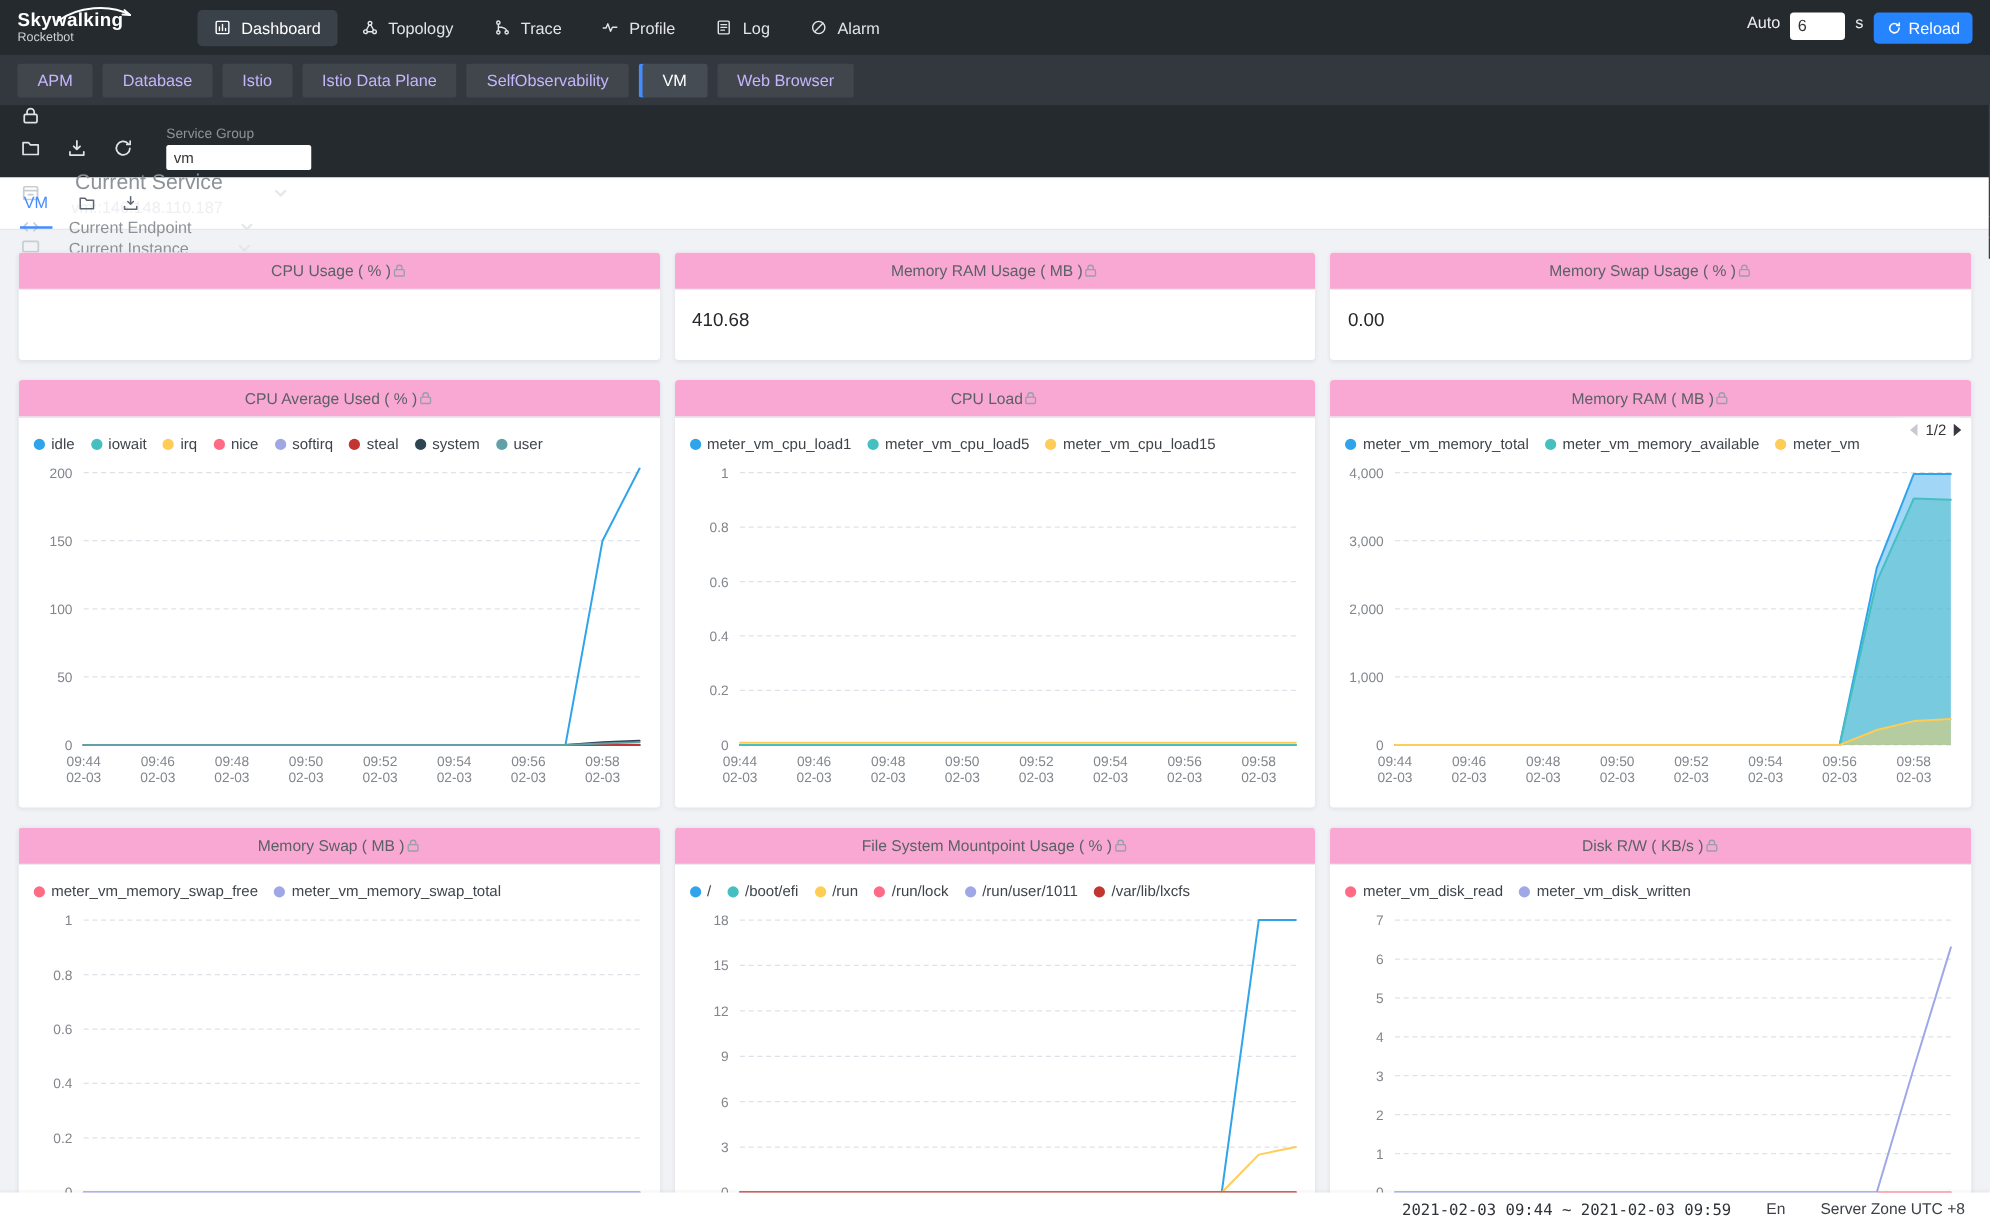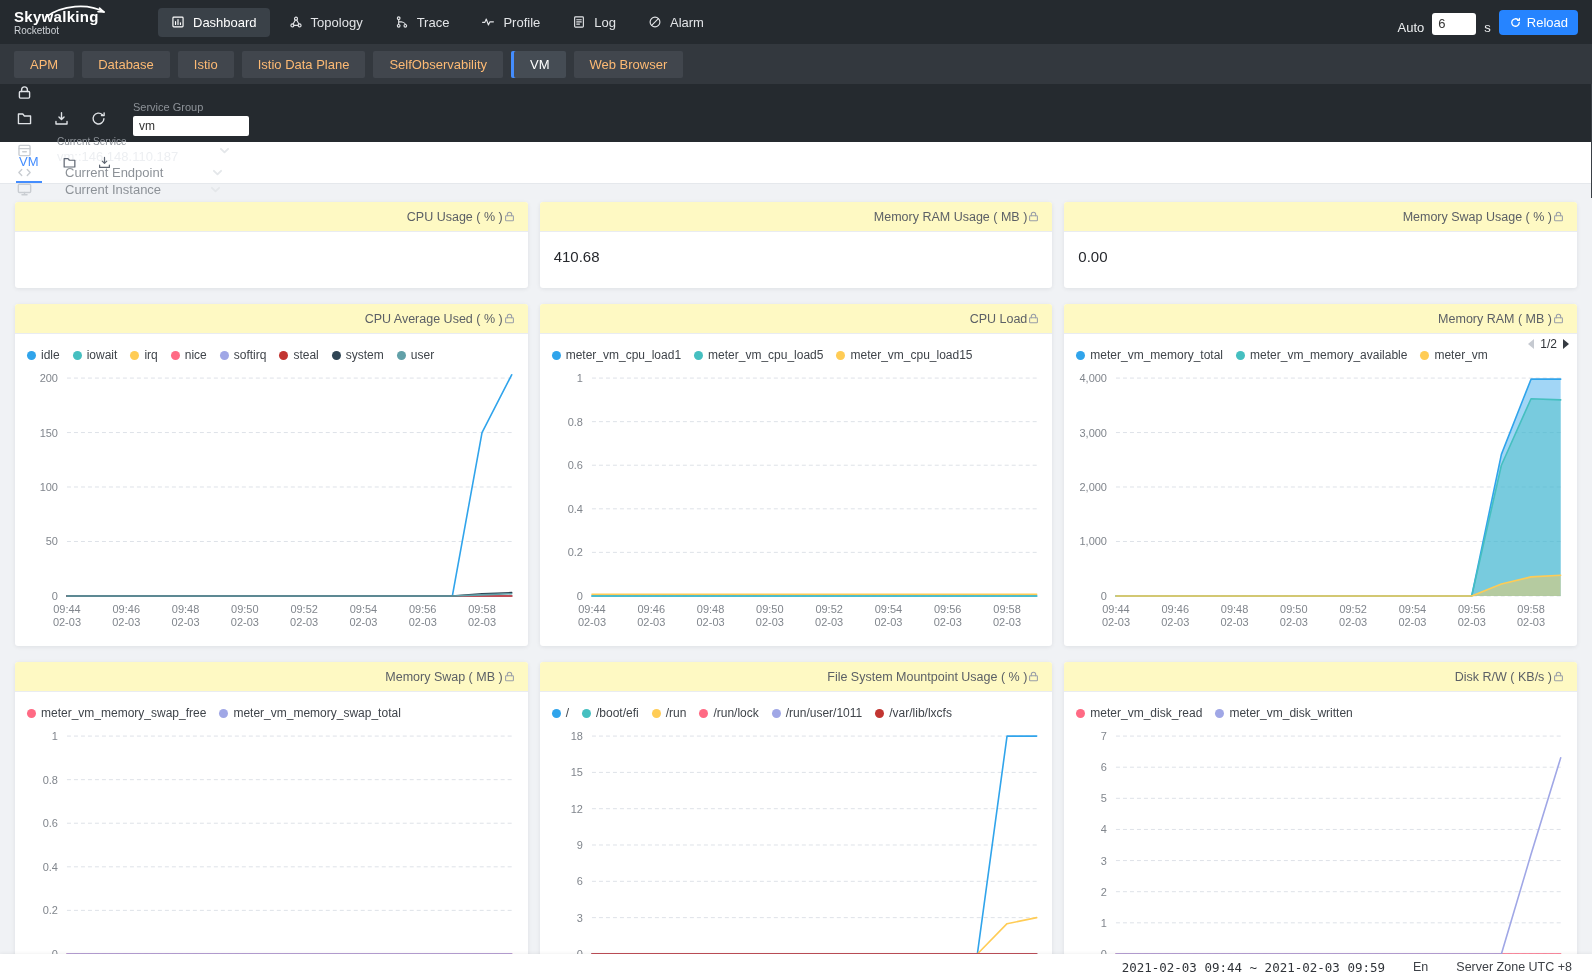--- a/index.html
+++ b/index.html
@@ -16,60 +16,60 @@
   
   .topbar { height:44px; background:#252a2f; display:flex; align-items:center; padding:0 14px; }
   .logo { position:relative; width:118px; cursor:pointer; }
   .logo-title { color:#fff; font-size:15px; font-weight:700; letter-spacing:.3px; line-height:16px; }
   .logo-sub { color:#cdd1d6; font-size:10px; line-height:11px; }
   .logo-swoosh { position:absolute; top:-4px; left:30px; }
   .nav { display:flex; gap:6px; margin-left:26px; }
   .nav-item { display:flex; align-items:flex-start; gap:8px; color:#e2e4e7; font-size:13px; padding:7px 13px; border-radius:4px; cursor:pointer; }
   .nav-item .iconslot svg { width:14px; height:14px; }
   .nav-item.active { background:#3a4148; color:#fff; }
-  .topbar-right { margin-left:auto; display:flex; align-items:flex-end; gap:8px; }
+  .topbar-right { margin-left:auto; display:flex; align-items:flex-start; gap:8px; }
   .auto-label,.auto-unit { color:#eceef0; font-size:13px; }
   .auto-input { width:44px; height:22px; border:none; border-radius:3px; font-size:13px; padding:0 6px; color:#333; font-family:inherit; }
   .reload-btn { display:flex; align-items:center; gap:5px; background:#2684ff; color:#fff; font-size:13px; border:none; border-radius:4px; padding:5px 10px; cursor:pointer; font-family:inherit; }
   .reload-btn .iconslot svg { width:13px; height:13px; stroke-width:1.6; }
 
   
   .dtabs { height:40px; background:#33383e; display:flex; align-items:center; gap:8px; padding:0 14px; }
-  .dtab { background:#41464d; color:#fdba74; font-size:13px; padding:6px 16px; border-radius:2px; cursor:pointer; }
+  .dtab { background:#41464d; color:#c4b5fd; font-size:13px; padding:6px 16px; border-radius:2px; cursor:pointer; }
   .dtab.active { color:#fff; background:#454c54; box-shadow:inset 3px 0 0 #448dfe; padding-left:19px; }
 
   
   .toolbar { height:58px; background:#252a2f; display:flex; align-items:stretch; color:#c9cdd2;flex-direction:column; }
   .tgroup { display:flex; align-items:center; padding:0 16px; border-right:1px solid #3a4046; gap:20px; }
   .tbtn { background:none; border:none; padding:0; color:#e0e3e7; cursor:pointer; display:flex; }
   .tbtn .iconslot svg { width:17px; height:17px; }
   .sg-block { display:flex; flex-direction:column; justify-content:center; gap:3px; margin-left:6px; }
   .sg-label { font-size:11px; color:#8d9298; }
   .sg-input { width:116px; height:20px; border:none; border-radius:2px; font-size:12px; padding:0 6px; color:#333; font-family:inherit; }
   .sel-block { cursor:pointer; }
   .sel-block .iconslot svg { width:17px; height:17px; }
   .sel-labels { display:flex; flex-direction:column; gap:2px; margin:0 4px; }
-  .sel-label { font-size:10px; color:#8d9298; }
-  .sel-single { font-size:13px; color:#8d9298; margin:0 12px; }
+  .sel-label { font-size:17px; color:#8d9298;text-align:right; }
+  .sel-single { font-size:13px; color:#8d9298; margin:0 2px; }
   .sel-value { font-size:13px; color:#edeff2; }
   .sel-chevron { margin-left:14px; color:#e4e7ea; }
   .sel-chevron svg { width:12px; height:12px; stroke-width:1.7; }
 
   
   .viewbar { height:42px; background:#fff; border-bottom:1px solid #e5e8ec; display:flex; align-items:center; padding:0 16px; gap:20px; }
   .view-tab { height:100%; display:flex; align-items:center; color:#448dfe; font-size:13px; border-bottom:2px solid #448dfe; padding:0 3px; cursor:pointer; }
   .viewbar .vicon { color:#5f6672; cursor:pointer; }
   .viewbar .vicon svg { width:15px; height:15px; }
 
   
   .grid { padding:18px 15px 0; display:grid; grid-template-columns:repeat(3,1fr); column-gap:12px; row-gap:16px; }
   .card { background:#fff; border-radius:3px; box-shadow:0 1px 4px rgba(0,21,41,.08); overflow:hidden; }
   .metric-card { height:86px; }
   .chart-card { height:342px; }
-  .card-header { height:30px; display:flex; align-items:center; justify-content:flex-end; padding:0 12px; background:#fef9c3; border-bottom:1px solid #e9ecf1; }
+  .card-header { height:30px; display:flex; align-items:center; justify-content:center; padding:0 12px; background:#f9a8d4; border-bottom:1px solid #e9ecf1; }
   .card-title { font-size:12.5px; color:#5c6066; }
   .card-lock { color:#999ea8; }
   .card-lock svg { width:13px; height:13px; }
   .metric-value { padding:16px 14px; font-size:15px; color:#26282d; font-weight:500; }
   .legend-row { display:flex; align-items:center; gap:13px; padding:10px 12px 0; font-size:12px; color:#3f444a; white-space:nowrap; overflow:hidden; position:relative; height:32px; }
   .legend-item { display:flex; align-items:center; cursor:pointer; flex:0 0 auto; }
   .legend-dot { width:9px; height:9px; border-radius:50%; margin-right:5px; display:inline-block; }
   .legend-page { position:absolute; right:8px; top:0; display:flex; align-items:center; gap:6px; background:#fff; padding-left:10px; font-size:12px; color:#2f3338; height:20px; }
   .tri { width:0; height:0; border-top:5px solid transparent; border-bottom:5px solid transparent; cursor:pointer; }
   .tri-left { border-right:6px solid #c6cad1; }

